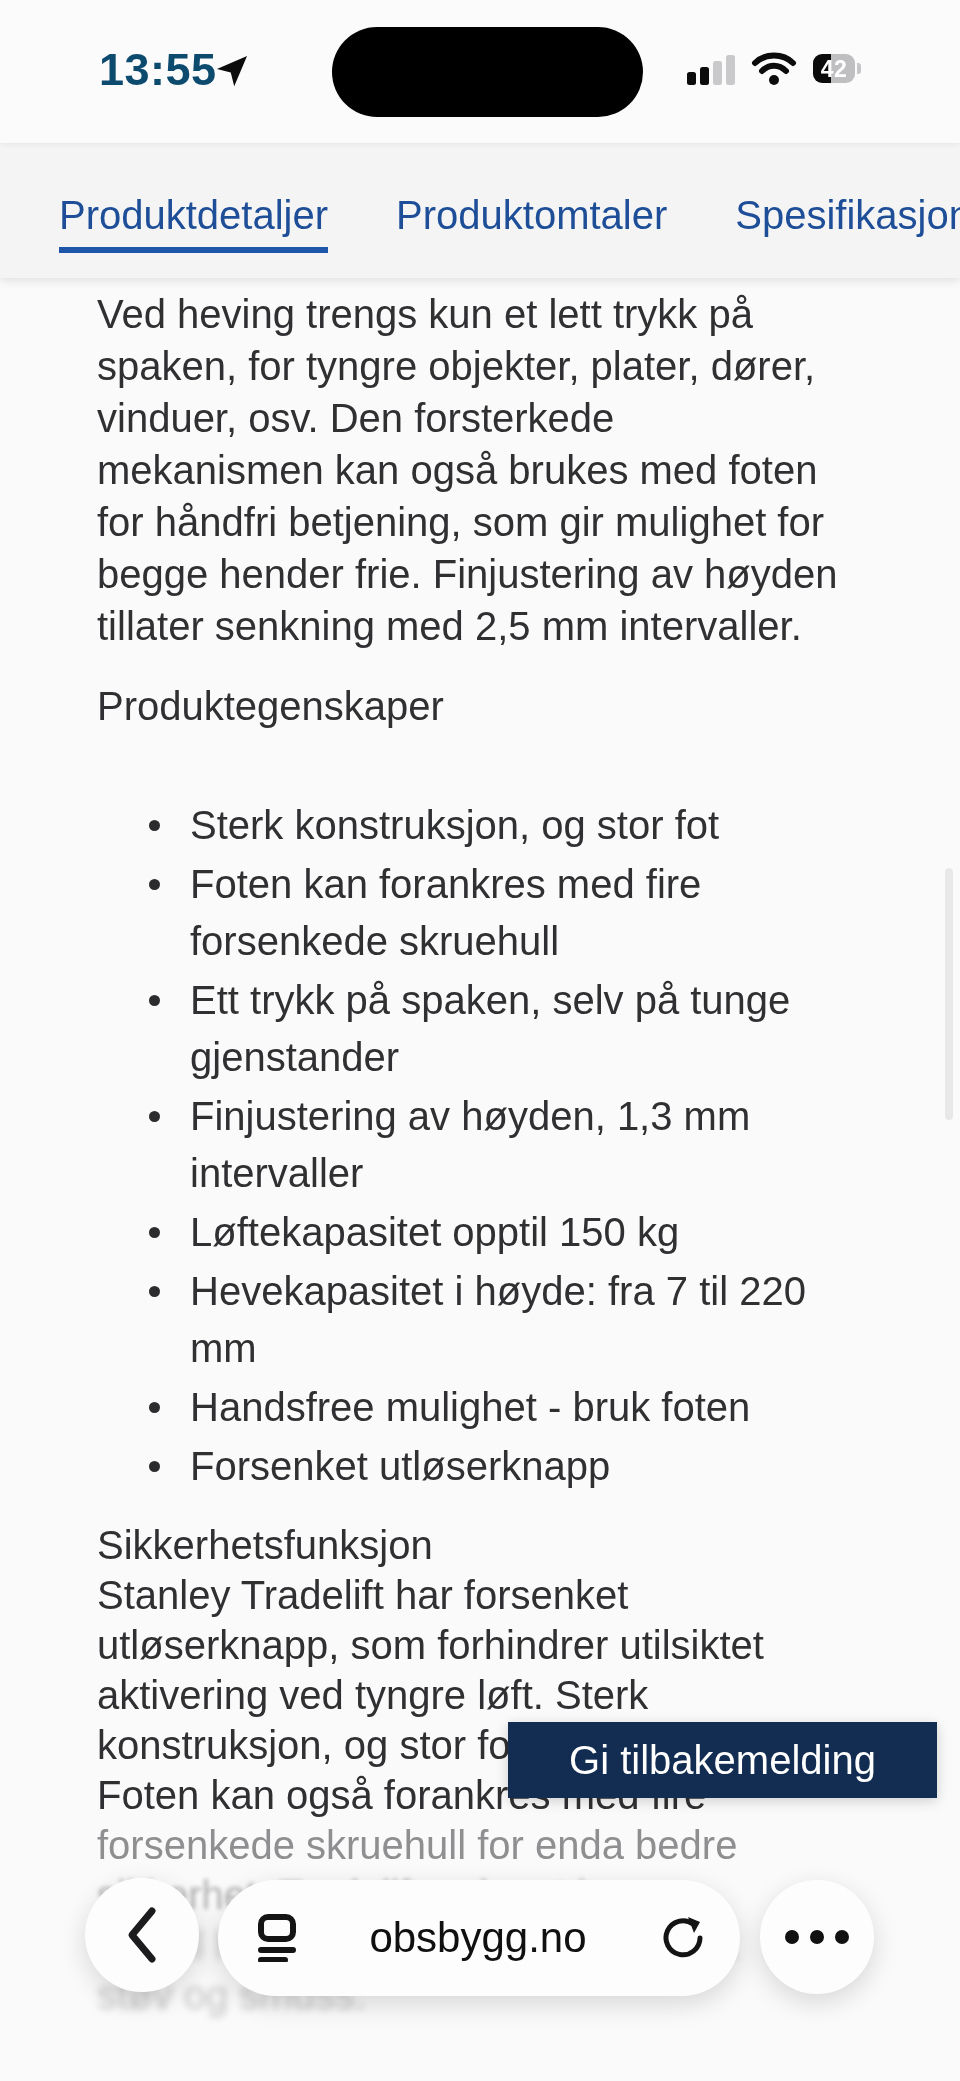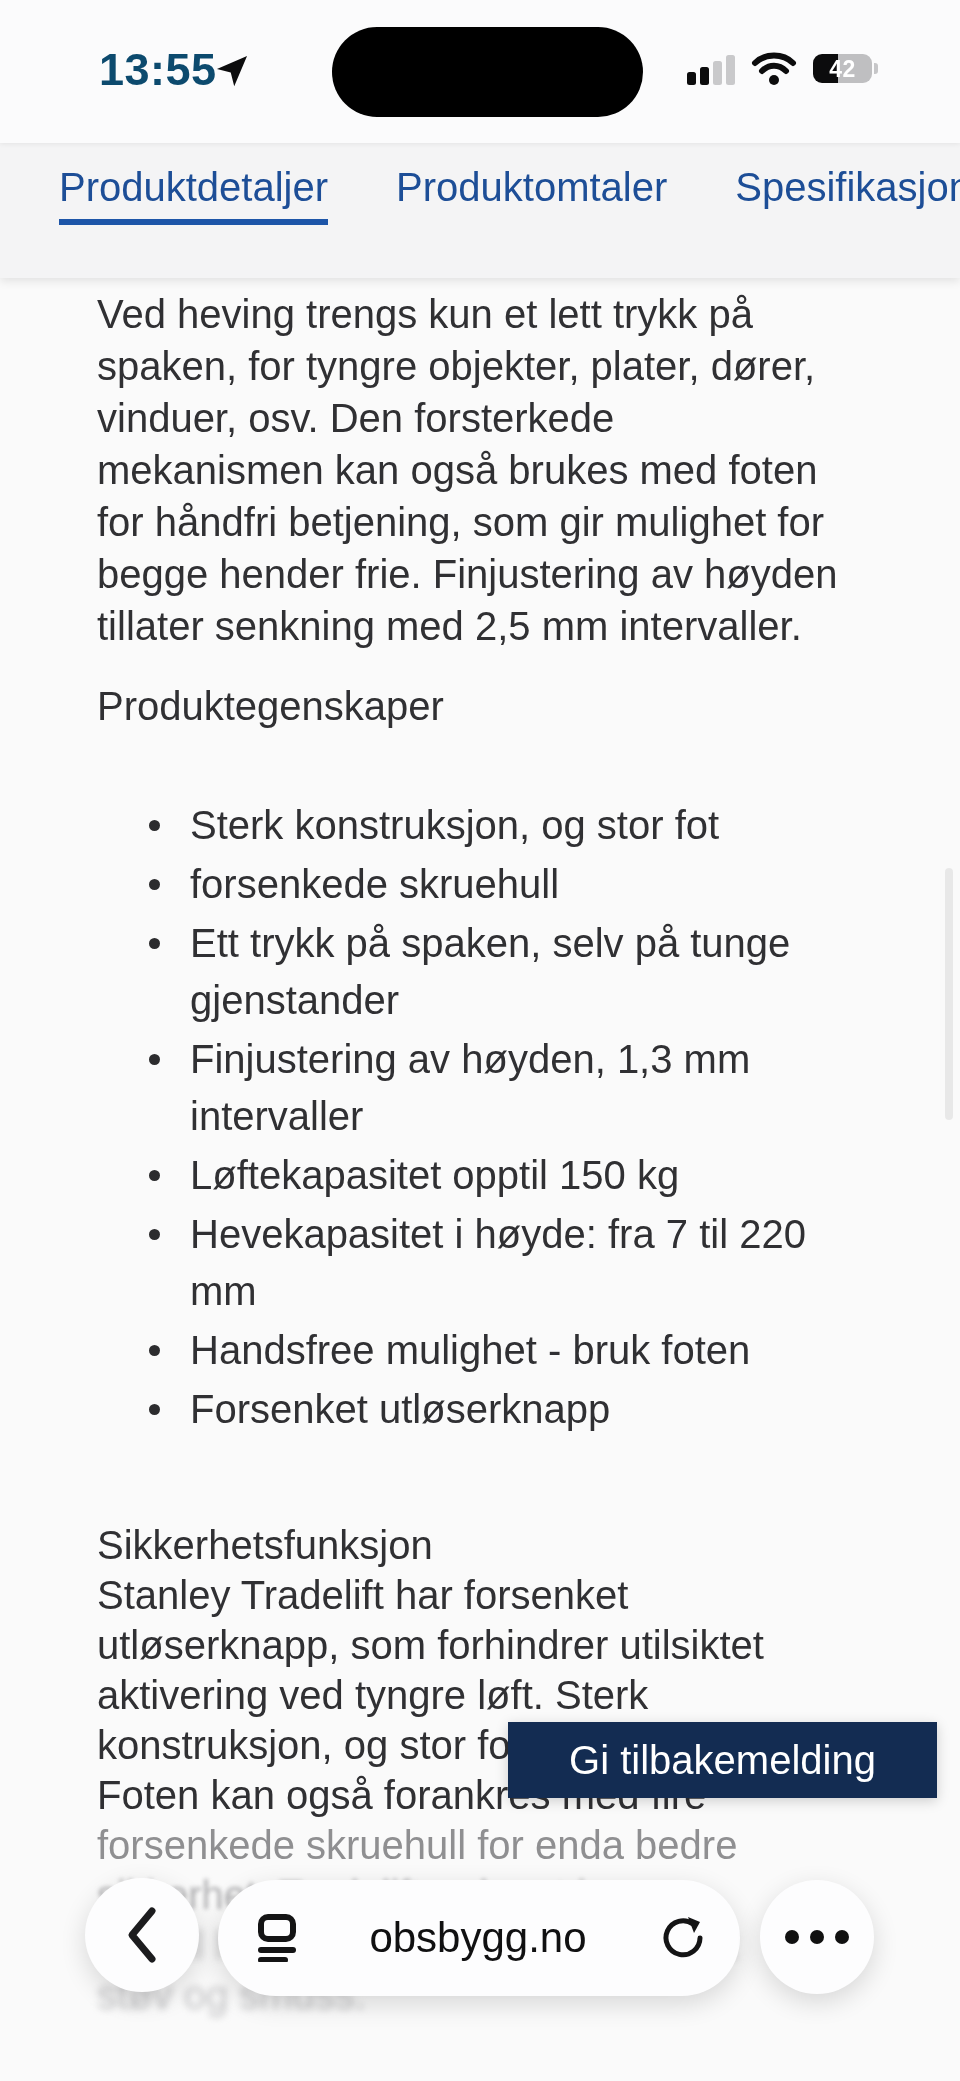--- a/index.html
+++ b/index.html
@@ -17,33 +17,33 @@
   .loc-arrow{position:absolute;left:213px;top:52px;width:38px;height:38px;}
   .island{position:absolute;left:332px;top:27px;width:311px;height:90px;background:#000;border-radius:46px;}
   .sigbars{position:absolute;left:687px;top:55px;width:52px;height:30px;}
   .sigbars i{position:absolute;bottom:0;width:9px;border-radius:2.5px;display:block;}
   .sigbars i:nth-child(1){left:0;height:13px;background:#0c0c0d;}
   .sigbars i:nth-child(2){left:13px;height:18px;background:#0c0c0d;}
   .sigbars i:nth-child(3){left:26px;height:24px;background:#c9c9cb;}
   .sigbars i:nth-child(4){left:39px;height:30px;background:#c9c9cb;}
   .wifi{position:absolute;left:751px;top:52px;width:46px;height:34px;}
   .battery{
-    position:absolute;left:813px;top:54px;width:59px;height:29px;border-radius:9px;
+    position:absolute;left:813px;top:54px;width:42px;height:29px;border-radius:9px;
     background:linear-gradient(to right,#0c0c0d 0 42%,#bfbfc1 42%);
     color:#fff;font-size:23px;font-weight:700;text-align:center;line-height:30px;letter-spacing:0.5px;
   }
   .battery:after{content:"";position:absolute;right:-6px;top:9px;width:4px;height:11px;background:#c6c6c8;border-radius:0 3px 3px 0;}
   
   .tabstrip{
     position:absolute;left:0;top:143px;width:960px;height:135px;background:#f4f4f5;
     box-shadow:0 3px 9px rgba(0,0,0,0.10);z-index:5;
     display:flex;align-items:flex-start;padding:0;white-space:nowrap;
   }
   .tab{
-    display:inline-block;margin-top:22px;font-size:40px;font-weight:500;color:#1d4e97;
+    display:inline-block;margin-top:50px;font-size:40px;font-weight:500;color:#1d4e97;
     padding-bottom:9px;border-bottom:6px solid transparent;cursor:pointer;
   }
   .tab.first{margin-left:59px;}
   .tab + .tab{margin-left:68px;text-align:center;}
   .tab.active{border-bottom-color:#1d55a8;}
   
   .pline,.hline{white-space:nowrap;color:#303033;}
   .para1{position:absolute;left:97px;top:288px;font-size:40px;line-height:52px;z-index:1;}
   .h-section{position:absolute;left:97px;top:680px;font-size:40px;line-height:52px;color:#303033;z-index:1;}
   .bullets{position:absolute;left:97px;top:787px;font-size:40px;line-height:57px;z-index:1;margin:10px;padding:0;list-style:none;}
@@ -126,20 +126,21 @@
 
   <div class="h-section hline">Produktegenskaper</div>
 
   <ul class="bullets">
     <li>
         <span class="dot"></span>
       <div class="pline">Sterk konstruksjon, og stor fot</div>
     </li>
     <li>
         <span class="dot"></span>
+      <div class="pline">Foten kan forankres med fire</div>
       <div class="pline">forsenkede skruehull</div>
     </li>
     <li>
         <span class="dot"></span>
       <div class="pline">Ett trykk på spaken, selv på tunge</div>
       <div class="pline">gjenstander</div>
     </li>
     <li>
         <span class="dot"></span>
       <div class="pline">Finjustering av høyden, 1,3 mm</div>

